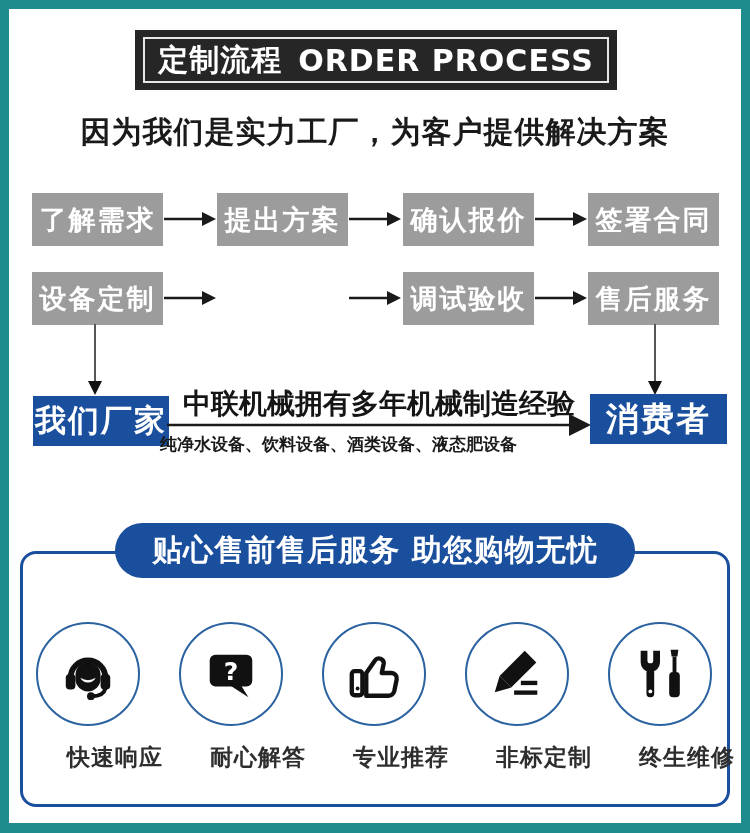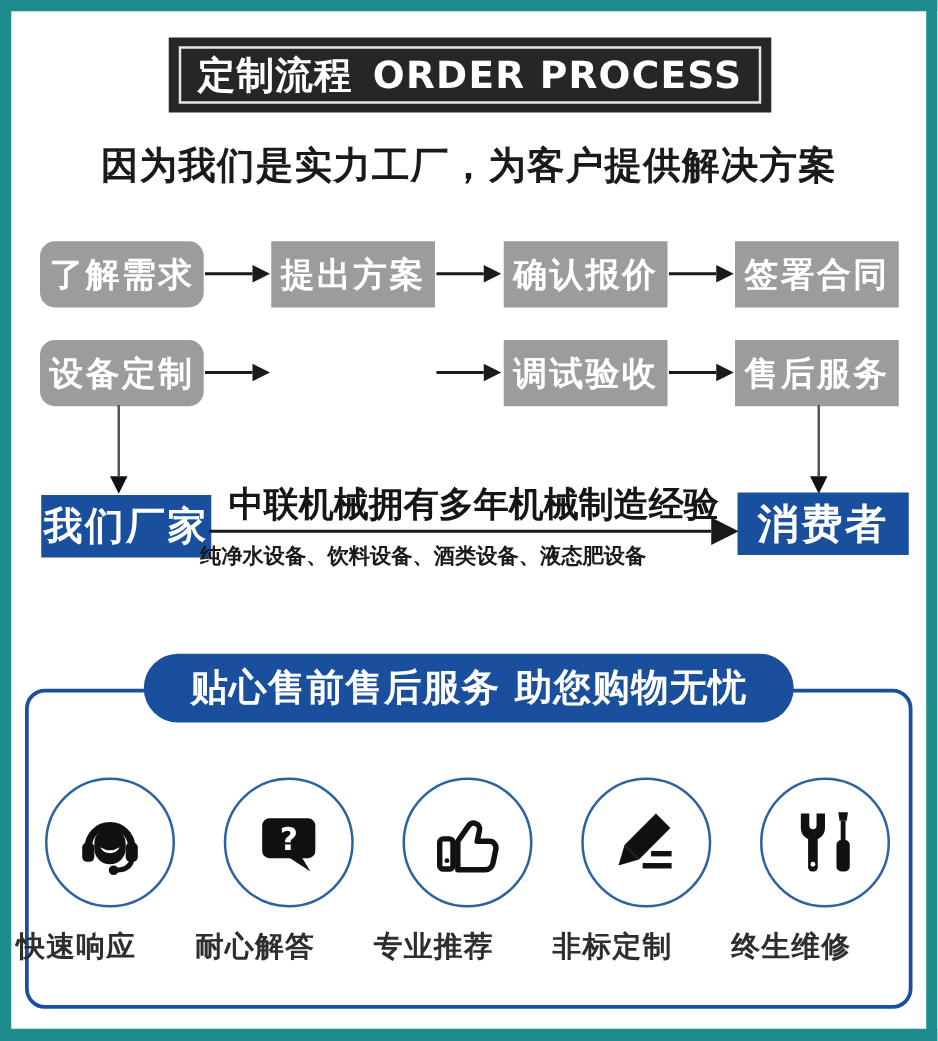--- a/index.html
+++ b/index.html
@@ -29,21 +29,21 @@
     font-size:30px;font-weight:bold;color:#1a1a1a;letter-spacing:1px;
   }
 
   
   .gbox{
     position:absolute;width:131px;height:53px;background:#9c9c9c;
     display:flex;align-items:center;justify-content:center;
     color:#ffffff;font-weight:bold;font-size:27px;letter-spacing:2px;
   }
   .r1{top:193px;} .r2{top:272px;}
-  .c1{left:32px;border-radius:12px;} .c2{left:217px;} .c3{left:403px;} .c4{left:588px;}
+  .c1{left:32px;} .c2{left:217px;} .c3{left:403px;} .c4{left:588px;}
 
   .h-arrow{position:absolute;width:52px;height:18px;}
   .h-arrow.a1{left:164px;} .h-arrow.a2{left:349px;} .h-arrow.a3{left:535px;}
   .h-arrow.row1{top:210px;} .h-arrow.row2{top:289px;}
 
   .v-arrow{position:absolute;width:18px;height:72px;top:324px;}
   .v-arrow.v1{left:86px;} .v-arrow.v2{left:646px;}
 
   .bluebox{
     position:absolute;background:#1a4f9d;color:#ffffff;font-weight:bold;
@@ -71,21 +71,21 @@
     position:absolute;left:115px;top:523px;width:520px;height:55px;border-radius:28px;
     background:#1a4f9d;display:flex;align-items:center;justify-content:center;
     color:#ffffff;font-weight:bold;font-size:30px;letter-spacing:1px;z-index:5;
   }
   .svc-circle{
     position:absolute;top:622px;width:104px;height:104px;border-radius:50%;
     border:2px solid #2b62a0;background:#ffffff;box-sizing:border-box;
     display:flex;align-items:center;justify-content:center;z-index:6;
   }
   .svc-label{
-    position:absolute;top:742px;width:150px;text-align:left;
+    position:absolute;top:742px;width:150px;text-align:right;
     font-size:23px;font-weight:bold;color:#2e2e2e;letter-spacing:1px;z-index:6;
   }
   .p1c{left:36px;}  .p1l{left:13px;}
   .p2c{left:179px;} .p2l{left:156px;}
   .p3c{left:322px;} .p3l{left:299px;}
   .p4c{left:465px;} .p4l{left:442px;}
   .p5c{left:608px;} .p5l{left:585px;}
   .svc-circle svg{display:block;}
 </style>
 </head>

